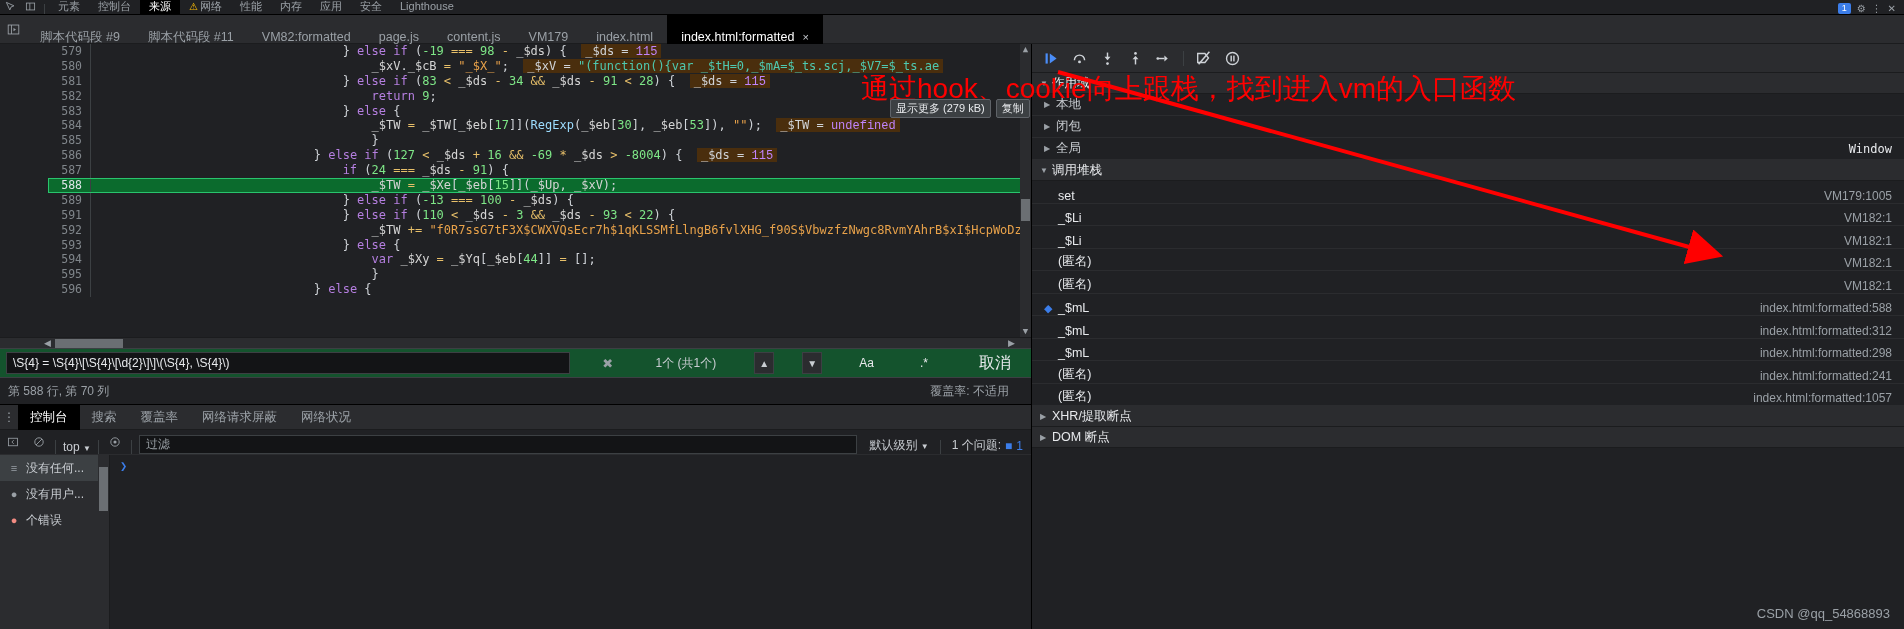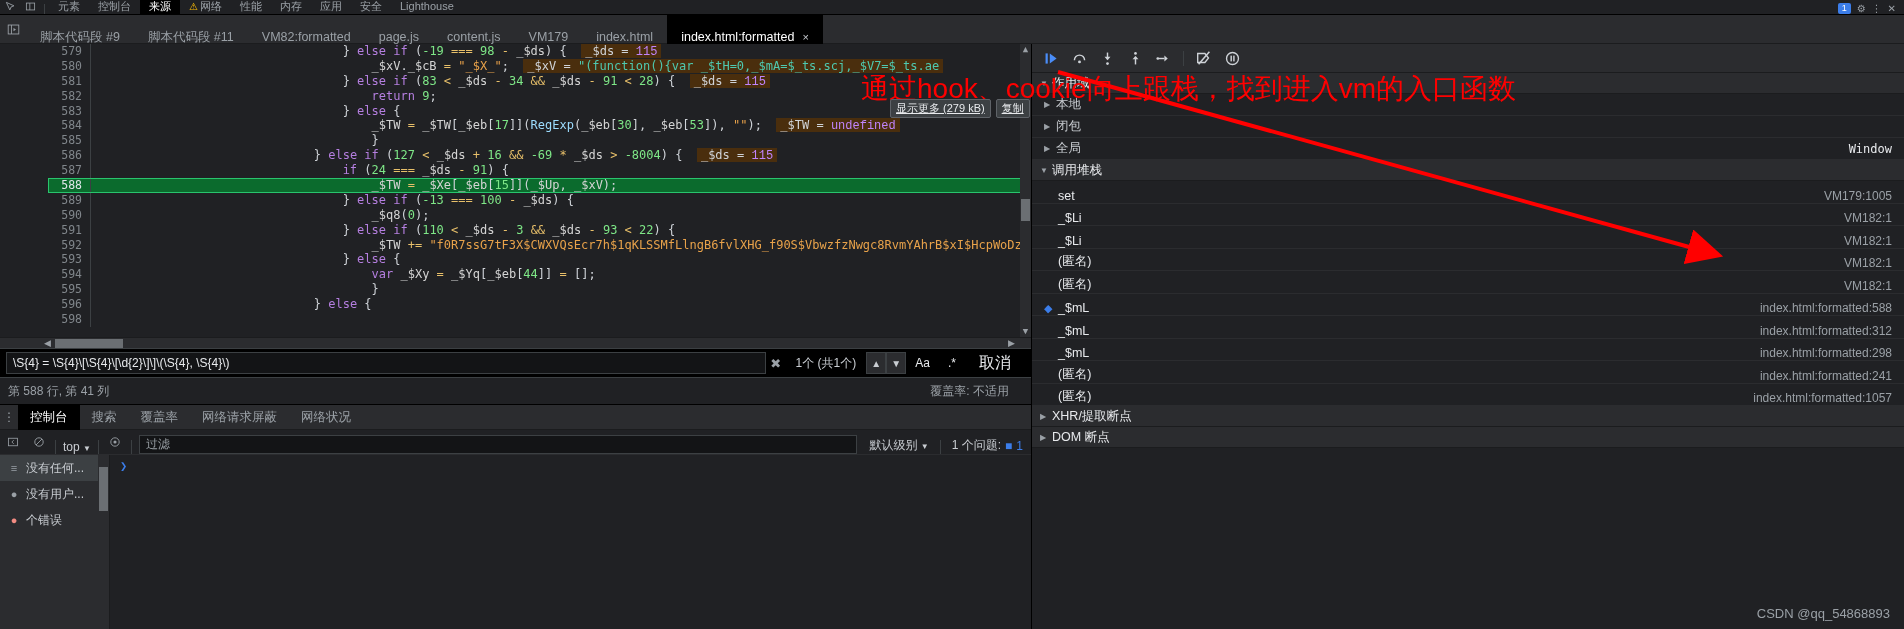--- a/index.html
+++ b/index.html
@@ -54,42 +54,42 @@
   .k{color:#b57fe0}.s{color:#e8a24a}.n{color:#7ee787}.f{color:#9cdcfe}
   .p{color:#cfd3d8}.o{color:#e8c06a}.id{color:#d4d4d4}
   .inline-val{ background:#4a2e0d; color:#cfd3d8; padding:0 4px;}
   .inline-val .vv{ color:#c084fc;font-family:Liberation Mono, monospace;}
   .inline-val .tealv{ color:#4ec9b0;}
 
   
   #showmore{ position:absolute; left:890px; top:55px; display:flex; gap:5px; z-index:5;}
   #showmore .btn{ background:#3c4043; color:#e8eaed; font-size:11px;
      padding:1px 5px; border-radius:2px; border:1px solid #5f6368;
-     font-family:"Liberation Sans",sans-serif; white-space:nowrap;text-decoration:underline;}
+     font-family:"Liberation Sans",sans-serif; white-space:nowrap;}
 
   
   #ed-vscroll{ position:absolute; right:0; top:0; width:11px; height:293px;
      background:#2b2c2f;}
   #ed-vscroll .up,#ed-vscroll .dn{ color:#9aa0a6; font-size:9px; text-align:center;
      line-height:11px;}
   #ed-vscroll .dn{ position:absolute; bottom:0; width:11px;}
   #ed-vscroll .thumb{ position:absolute; top:155px; left:1px; width:9px; height:22px;
      background:#6b6f73;}
   
   #ed-hscroll{ height:11px; background:#2b2c2f; position:relative;
      border-top:1px solid #1b1c1e;}
   #ed-hscroll .lt,#ed-hscroll .rt{ position:absolute; top:0; color:#9aa0a6;
      font-size:9px; line-height:11px; width:11px; text-align:center;}
   #ed-hscroll .lt{left:42px} #ed-hscroll .rt{right:14px}
   #ed-hscroll .thumb{ position:absolute; left:55px; top:1px; width:68px; height:9px;
      background:#6b6f73;}
 
   
-  #findbar{ height:30px; background:#000000; display:flex; align-items:center;
-     padding:0 6px; border-top:1px solid #3c4043; border-bottom:1px solid #3c4043;}
+  #findbar{ height:30px; background:#14532d; display:flex; align-items:center;
+     padding:0 6px; border-top:1px solid #3c4043; border-bottom:1px solid #3c4043;gap:28px;}
   #findbar .fin{ flex:1 1 auto; background:#131416; border:1px solid #3c4043;
      color:#e8eaed; font-size:12px; padding:3px 6px; height:22px;
      font-family:"Liberation Sans",sans-serif;}
   #findbar .cancelx{ width:20px; text-align:center; color:#9aa0a6; font-size:13px;}
   #findbar .cnt{ color:#c9cdd2; font-size:12px; padding:0 10px; white-space:nowrap;}
   #findbar .nav{ width:20px; height:22px; border:1px solid #3c4043; color:#c9cdd2;
      font-size:10px; display:flex; align-items:center; justify-content:center;
      background:#2b2c2f;}
   #findbar .aa{ padding:0 9px; color:#e8eaed; font-size:12px;}
   #findbar .rx{ padding:0 9px; color:#e8eaed; font-size:12px;}
@@ -235,28 +235,26 @@
           <div class="line"><div class="ln">580</div><div class="gut"></div><div class="code">                                      <span class="id">_$xV</span><span class="p">.</span><span class="id">_$cB</span> <span class="o">=</span> <span class="s">"_$X_"</span><span class="p">;</span>  <span class="inline-val">_$xV = <span class="tealv">"(function(){var _$tH=0,_$mA=$_ts.scj,_$V7=$_ts.ae</span></span></div></div>
           <div class="line"><div class="ln">581</div><div class="gut"></div><div class="code">                                  <span class="p">}</span> <span class="k">else if</span> <span class="p">(</span><span class="n">83</span> <span class="o">&lt;</span> <span class="id">_$ds</span> <span class="o">-</span> <span class="n">34</span> <span class="o">&amp;&amp;</span> <span class="id">_$ds</span> <span class="o">-</span> <span class="n">91</span> <span class="o">&lt;</span> <span class="n">28</span><span class="p">) {</span>  <span class="inline-val">_$ds = <span class="vv">115</span></span></div></div>
           <div class="line"><div class="ln">582</div><div class="gut"></div><div class="code">                                      <span class="k">return</span> <span class="n">9</span><span class="p">;</span></div></div>
           <div class="line"><div class="ln">583</div><div class="gut"></div><div class="code">                                  <span class="p">}</span> <span class="k">else</span> <span class="p">{</span></div></div>
           <div class="line"><div class="ln">584</div><div class="gut"></div><div class="code">                                      <span class="id">_$TW</span> <span class="o">=</span> <span class="id">_$TW</span><span class="p">[</span><span class="id">_$eb</span><span class="p">[</span><span class="n">17</span><span class="p">]](</span><span class="f">RegExp</span><span class="p">(</span><span class="id">_$eb</span><span class="p">[</span><span class="n">30</span><span class="p">],</span> <span class="id">_$eb</span><span class="p">[</span><span class="n">53</span><span class="p">]),</span> <span class="s">""</span><span class="p">);</span>  <span class="inline-val">_$TW = <span class="vv">undefined</span></span></div></div>
           <div class="line"><div class="ln">585</div><div class="gut"></div><div class="code">                                      <span class="p">}</span></div></div>
           <div class="line"><div class="ln">586</div><div class="gut"></div><div class="code">                              <span class="p">}</span> <span class="k">else if</span> <span class="p">(</span><span class="n">127</span> <span class="o">&lt;</span> <span class="id">_$ds</span> <span class="o">+</span> <span class="n">16</span> <span class="o">&amp;&amp;</span> <span class="n">-69</span> <span class="o">*</span> <span class="id">_$ds</span> <span class="o">&gt;</span> <span class="n">-8004</span><span class="p">) {</span>  <span class="inline-val">_$ds = <span class="vv">115</span></span></div></div>
           <div class="line"><div class="ln">587</div><div class="gut"></div><div class="code">                                  <span class="k">if</span> <span class="p">(</span><span class="n">24</span> <span class="o">===</span> <span class="id">_$ds</span> <span class="o">-</span> <span class="n">91</span><span class="p">) {</span></div></div>
           <div class="line hl"><div class="ln">588</div><div class="gut"></div><div class="code">                                      <span class="id">_$TW</span> <span class="o">=</span> <span class="id">_$Xe</span><span class="p">[</span><span class="id">_$eb</span><span class="p">[</span><span class="n">15</span><span class="p">]](</span><span class="id">_$Up</span><span class="p">,</span> <span class="id">_$xV</span><span class="p">);</span></div></div>
           <div class="line"><div class="ln">589</div><div class="gut"></div><div class="code">                                  <span class="p">}</span> <span class="k">else if</span> <span class="p">(</span><span class="n">-13</span> <span class="o">===</span> <span class="n">100</span> <span class="o">-</span> <span class="id">_$ds</span><span class="p">) {</span></div></div>
-          <div class="line"><div class="ln">590</div><div class="gut"></div><div class="code">                                      <span class="id">_$q8</span><span class="p">(</span><span class="n">0</span><span class="p">);</span></div></div>
           <div class="line"><div class="ln">591</div><div class="gut"></div><div class="code">                                  <span class="p">}</span> <span class="k">else if</span> <span class="p">(</span><span class="n">110</span> <span class="o">&lt;</span> <span class="id">_$ds</span> <span class="o">-</span> <span class="n">3</span> <span class="o">&amp;&amp;</span> <span class="id">_$ds</span> <span class="o">-</span> <span class="n">93</span> <span class="o">&lt;</span> <span class="n">22</span><span class="p">) {</span></div></div>
           <div class="line"><div class="ln">592</div><div class="gut"></div><div class="code">                                      <span class="id">_$TW</span> <span class="o">+=</span> <span class="s">"f0R7ssG7tF3X$CWXVQsEcr7h$1qKLSSMfLlngB6fvlXHG_f90S$VbwzfzNwgc8RvmYAhrB$xI$HcpWoDzpmtNQp_ZeI1xl</span></div></div>
           <div class="line"><div class="ln">593</div><div class="gut"></div><div class="code">                                  <span class="p">}</span> <span class="k">else</span> <span class="p">{</span></div></div>
           <div class="line"><div class="ln">594</div><div class="gut"></div><div class="code">                                      <span class="k">var</span> <span class="id">_$Xy</span> <span class="o">=</span> <span class="id">_$Yq</span><span class="p">[</span><span class="id">_$eb</span><span class="p">[</span><span class="n">44</span><span class="p">]]</span> <span class="o">=</span> <span class="p">[];</span></div></div>
           <div class="line"><div class="ln">595</div><div class="gut"></div><div class="code">                                      <span class="p">}</span></div></div>
           <div class="line"><div class="ln">596</div><div class="gut"></div><div class="code">                              <span class="p">}</span> <span class="k">else</span> <span class="p">{</span></div></div>
-          <div class="line"><div class="ln">598</div><div class="gut"></div><div class="code">                              </div></div>
         </div>
 
       <div id="showmore">
         <span class="btn">显示更多 (279 kB)</span>
         <span class="btn">复制</span>
       </div>
 
       <div id="ed-vscroll">
         <div class="up">▲</div>
         <div class="thumb"></div>
@@ -275,21 +273,21 @@
       <span class="cancelx">✖</span>
       <span class="cnt">1个 (共1个)</span>
       <span class="nav">▲</span>
       <span class="nav">▼</span>
       <span class="aa">Aa</span>
       <span class="rx">.*</span>
       <span class="cancel">取消</span>
     </div>
 
     <div id="statusline">
-      <span>第 588 行, 第 41 列</span>
+      <span>第 588 行, 第 70 列</span>
       <span class="right">覆盖率: 不适用</span>
     </div>
 
     <div id="drawer">
       <div id="drawer-tabs">
         <span class="dots">⋮</span>
         <div class="row" id="dw-list">
             <div class="dtab sel">控制台</div>
             <div class="dtab">搜索</div>
             <div class="dtab">覆盖率</div>

